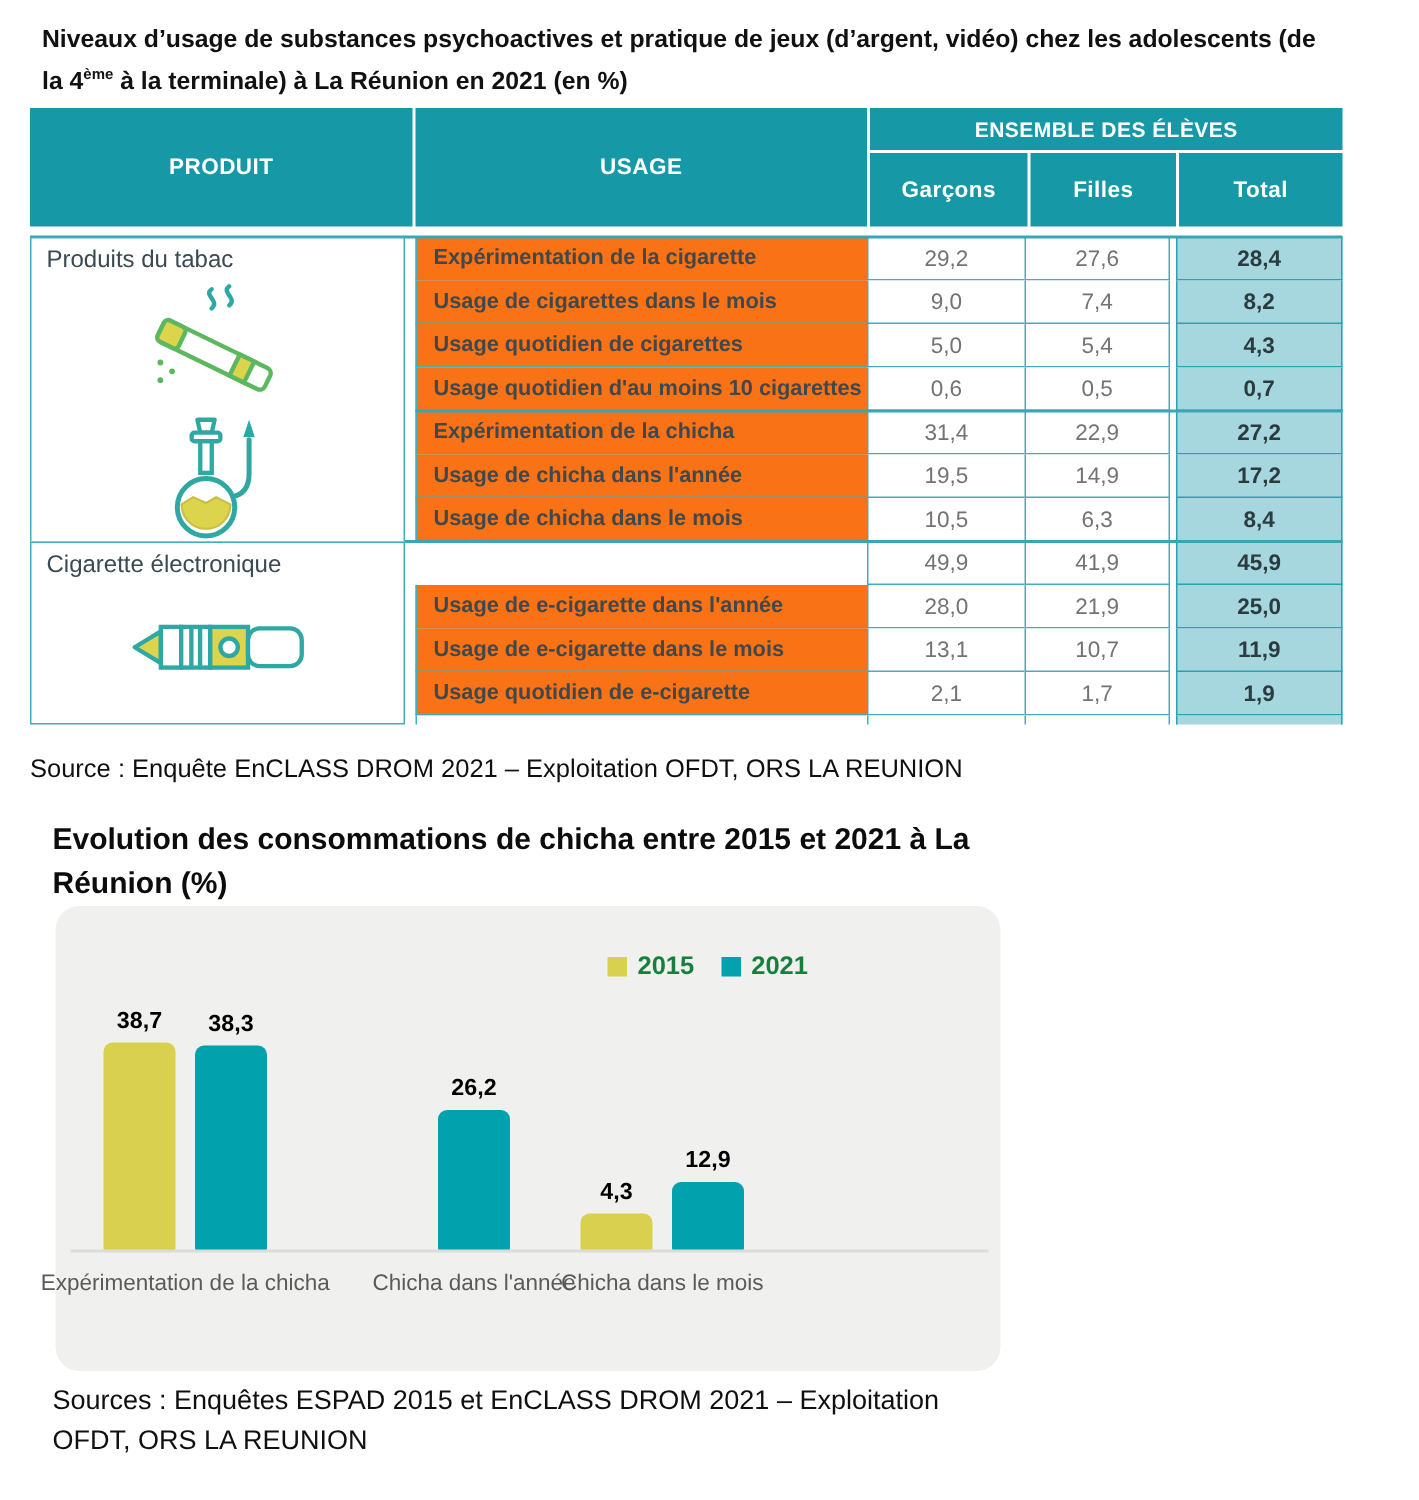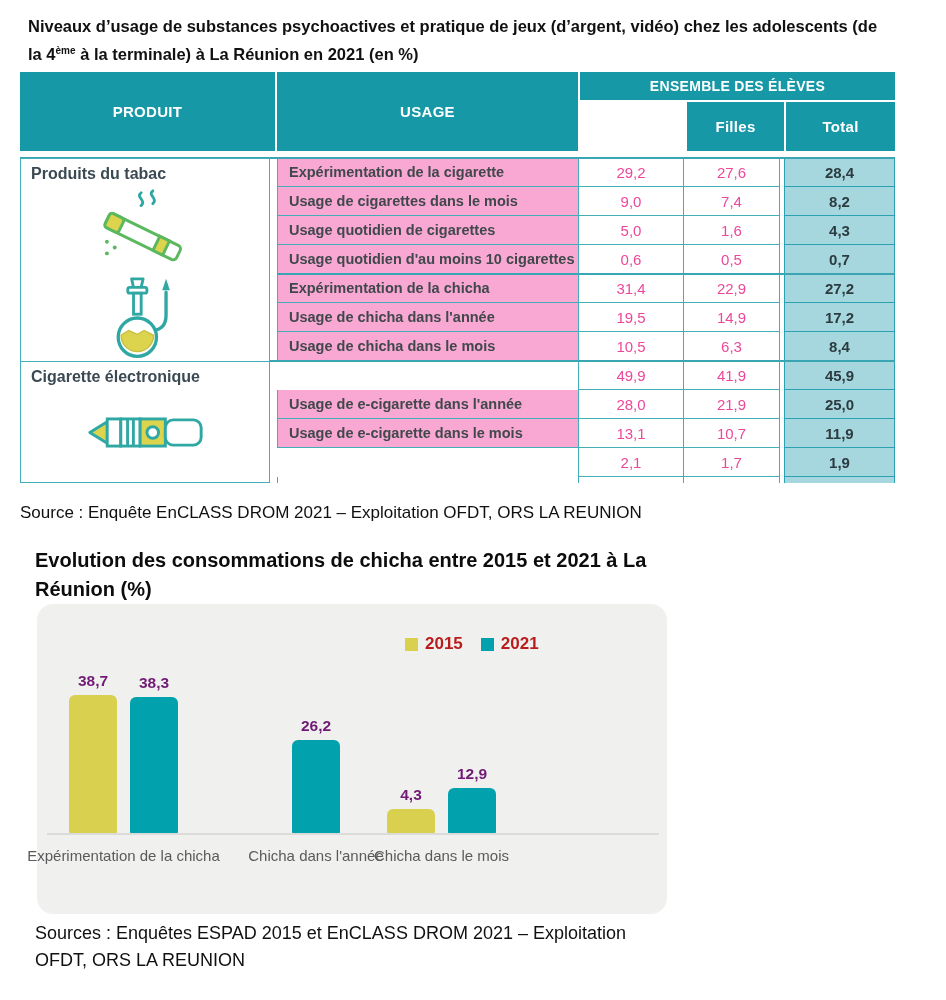--- a/index.html
+++ b/index.html
@@ -19,31 +19,31 @@
          font-weight:700;font-size:15px;letter-spacing:.3px;}
   .hc-produit{grid-column:1;grid-row:1/3;}
   .hc-usage{grid-column:2;grid-row:1/3;}
   .hc-ensemble{grid-column:3/6;grid-row:1;font-size:14px;}
   .hc-garcons{grid-column:3;grid-row:2;}
   .hc-filles{grid-column:4;grid-row:2;}
   .hc-total{grid-column:5;grid-row:2;}
 
   .tbody{display:grid;grid-template-columns:250px 7px 301px 105px 97px 4px 111px;
          grid-template-rows:repeat(11,29px) 6px;margin-top:7px;position:relative;}
-  .ucell{grid-column:3;background:#f9a8d4;border-left:1px solid #43adb9;border-bottom:1px solid #43adb9;
+  .ucell{grid-column:3;background:#f97316;border-left:1px solid #43adb9;border-bottom:1px solid #43adb9;
          display:flex;align-items:center;padding-left:11px;font-size:14.5px;font-weight:600;color:#40484b;}
   .gcell{grid-column:4;}
   .fcell{grid-column:5;border-right:1px solid #43adb9;}
   .vcell{background:#fff;border-left:1px solid #43adb9;border-bottom:1px solid #43adb9;
-         display:flex;align-items:center;justify-content:center;font-size:15px;font-weight:500;color:#ec4899;}
+         display:flex;align-items:center;justify-content:center;font-size:15px;font-weight:500;color:#737373;}
   .tcell{grid-column:7;background:#a7d7de;border:1px solid #2aa2b2;border-top:none;
          display:flex;align-items:center;justify-content:center;font-size:15px;font-weight:700;color:#2b3c40;}
   .pcell{grid-column:1;background:#fff;border:1px solid #43adb9;position:relative;}
   .pg1{border-bottom:none;}
-  .plabel{padding:6px 4px 0 10px;font-size:16px;font-weight:700;color:#3b4a52;}
+  .plabel{padding:6px 4px 0 10px;font-size:16px;font-weight:400;color:#3b4a52;}
   .icon-box{position:absolute;left:0;right:0;top:28px;bottom:4px;display:flex;flex-direction:column;
             align-items:center;justify-content:space-around;}
   .hline{position:absolute;left:0;right:0;height:2px;background:#3aa6b3;}
   .hl-top{top:-1px;}
   .hl-chicha{top:115px;left:257px;}
   .hl-grp2{top:202px;}
   .sliver{grid-row:12;background:#fff;border-left:1px solid #43adb9;}
   .sl-f{border-right:1px solid #43adb9;}
   .tsliver{grid-column:7;grid-row:12;background:#a7d7de;border-left:1px solid #2aa2b2;border-right:1px solid #2aa2b2;}
 
@@ -51,43 +51,44 @@
   .src{position:absolute;left:20px;top:503px;font-size:17px;color:#101010;}
   .src-bottom{position:absolute;left:35px;top:920px;width:600px;font-size:18px;color:#101010;line-height:1.5;}
 
   
   .chart-title{position:absolute;left:35px;top:546px;font-size:20px;font-weight:700;color:#0c0c0c;line-height:1.45;}
   .panel{position:absolute;left:37px;top:604px;width:630px;height:310px;background:#f0f1ef;border-radius:16px;}
   .plot{position:absolute;left:0;top:0;width:100%;height:230px;}
   .bar-group{position:absolute;bottom:0;display:flex;align-items:flex-end;gap:13px;}
   .bar-wrap{display:flex;flex-direction:column;align-items:center;}
   .bar{width:48px;border-radius:6px 6px 2px 2px;}
-  .bar-value{font-size:15.5px;font-weight:600;color:#701a75;margin-bottom:5px;}
+  .bar-value{font-size:15.5px;font-weight:600;color:#000000;margin-bottom:5px;}
   .baseline{position:absolute;top:229px;left:10px;right:8px;height:2px;background:#dbdbd9;}
   .cats{position:absolute;left:0;top:0;width:100%;height:100%;pointer-events:none;}
   .cat-label{position:absolute;transform:translateX(-50%);top:243px;font-size:15px;color:#5a5a5a;white-space:nowrap;}
   .legend{position:absolute;top:30px;left:368px;display:flex;gap:18px;align-items:center;}
-  .legend-item{display:flex;align-items:center;gap:7px;font-size:17px;font-weight:600;color:#b91c1c;}
+  .legend-item{display:flex;align-items:center;gap:7px;font-size:17px;font-weight:600;color:#15803d;}
   .legend-swatch{width:13px;height:13px;display:inline-block;}
 </style>
 </head>
 <body>
 
 <div class="page">
 
   <div class="doc-title">
     <div>Niveaux d’usage de substances psychoactives et pratique de jeux (d’argent, vidéo) chez les adolescents (de</div>
     <div><span>la 4</span><sup>ème</sup><span> à la terminale) à La Réunion en 2021 (en %)</span></div>
   </div>
 
   <div class="tbl">
     <div class="thead">
       <div class="hcell hc-produit">PRODUIT</div>
       <div class="hcell hc-usage">USAGE</div>
       <div class="hcell hc-ensemble">ENSEMBLE DES ÉLÈVES</div>
+      <div class="hcell hc-garcons">Garçons</div>
       <div class="hcell hc-filles">Filles</div>
       <div class="hcell hc-total">Total</div>
     </div>
     <div class="tbody" id="tbody">
       <div class="hline hl-top"></div>
       <div class="hline hl-chicha"></div>
       <div class="hline hl-grp2"></div>
     <div class="pcell pg1" style="grid-row: 1 / span 7;">
           <div class="plabel">Produits du tabac</div>
           <div class="icon-box">
@@ -125,21 +126,21 @@
         <div class="ucell" style="grid-row: 1;">Expérimentation de la cigarette</div>
         <div class="vcell gcell" style="grid-row: 1;">29,2</div>
         <div class="vcell fcell" style="grid-row: 1;">27,6</div>
         <div class="tcell" style="grid-row: 1;">28,4</div>
         <div class="ucell" style="grid-row: 2;">Usage de cigarettes dans le mois</div>
         <div class="vcell gcell" style="grid-row: 2;">9,0</div>
         <div class="vcell fcell" style="grid-row: 2;">7,4</div>
         <div class="tcell" style="grid-row: 2;">8,2</div>
         <div class="ucell" style="grid-row: 3;">Usage quotidien de cigarettes</div>
         <div class="vcell gcell" style="grid-row: 3;">5,0</div>
-        <div class="vcell fcell" style="grid-row: 3;">1,6</div>
+        <div class="vcell fcell" style="grid-row: 3;">5,4</div>
         <div class="tcell" style="grid-row: 3;">4,3</div>
         <div class="ucell" style="grid-row: 4;">Usage quotidien d'au moins 10 cigarettes</div>
         <div class="vcell gcell" style="grid-row: 4;">0,6</div>
         <div class="vcell fcell" style="grid-row: 4;">0,5</div>
         <div class="tcell" style="grid-row: 4;">0,7</div>
         <div class="ucell" style="grid-row: 5;">Expérimentation de la chicha</div>
         <div class="vcell gcell" style="grid-row: 5;">31,4</div>
         <div class="vcell fcell" style="grid-row: 5;">22,9</div>
         <div class="tcell" style="grid-row: 5;">27,2</div>
         <div class="ucell" style="grid-row: 6;">Usage de chicha dans l'année</div>
@@ -171,20 +172,21 @@
         <div class="vcell fcell" style="grid-row: 8;">41,9</div>
         <div class="tcell" style="grid-row: 8;">45,9</div>
         <div class="ucell" style="grid-row: 9;">Usage de e-cigarette dans l'année</div>
         <div class="vcell gcell" style="grid-row: 9;">28,0</div>
         <div class="vcell fcell" style="grid-row: 9;">21,9</div>
         <div class="tcell" style="grid-row: 9;">25,0</div>
         <div class="ucell" style="grid-row: 10;">Usage de e-cigarette dans le mois</div>
         <div class="vcell gcell" style="grid-row: 10;">13,1</div>
         <div class="vcell fcell" style="grid-row: 10;">10,7</div>
         <div class="tcell" style="grid-row: 10;">11,9</div>
+        <div class="ucell" style="grid-row: 11;">Usage quotidien de e-cigarette</div>
         <div class="vcell gcell" style="grid-row: 11;">2,1</div>
         <div class="vcell fcell" style="grid-row: 11;">1,7</div>
         <div class="tcell" style="grid-row: 11;">1,9</div>
         <div class="sliver " style="grid-area: 12 / 3;"></div>
         <div class="sliver " style="grid-area: 12 / 4;"></div>
         <div class="sliver sl-f" style="grid-area: 12 / 5;"></div>
         <div class="tsliver"></div>
       </div>
   </div>
 

